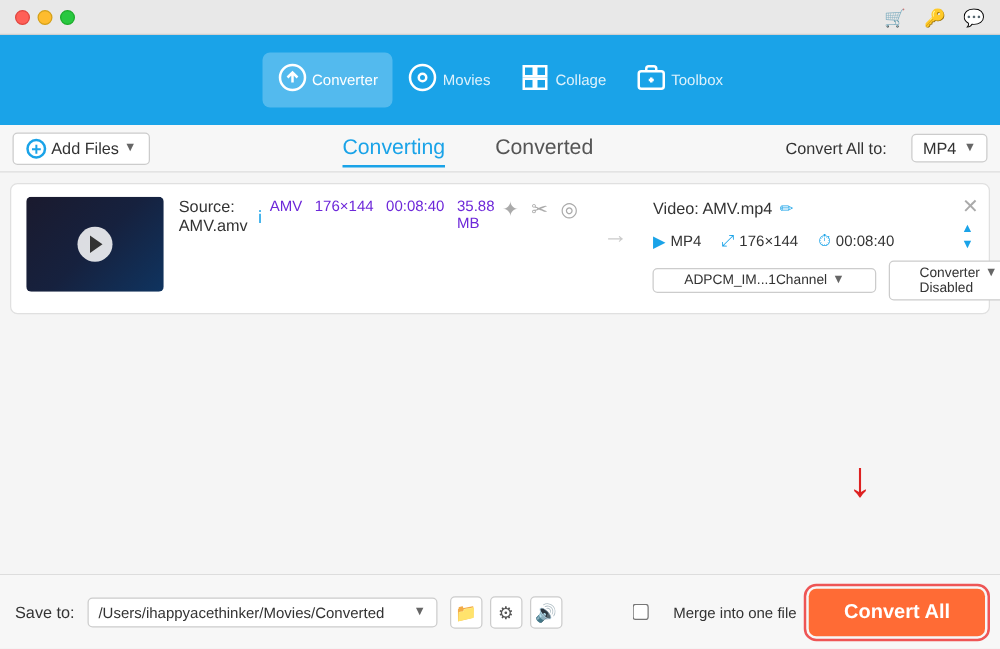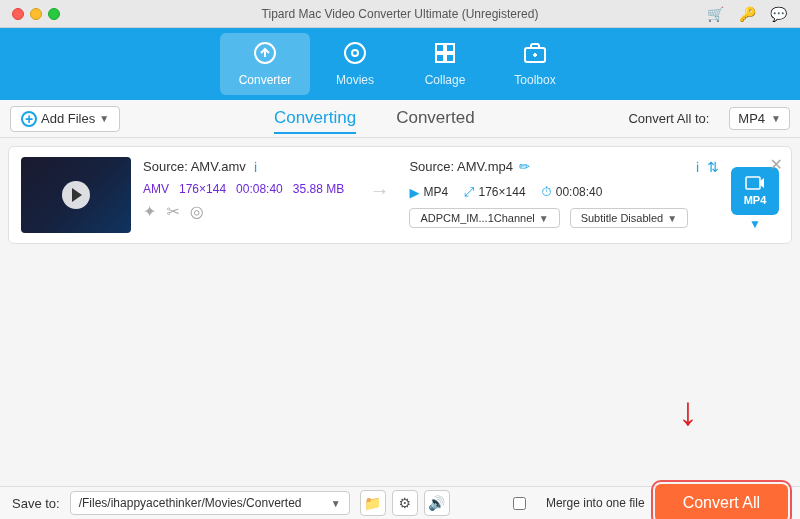--- a/index.html
+++ b/index.html
@@ -57,21 +57,21 @@
     .nav-bar {
       background: #1aa3e8;
       height: 72px;
       display: flex;
       align-items: center;
       justify-content: center;
       gap: 0;
     }
     .nav-item {
       display: flex;
-      flex-direction: column;
+      flex-direction: row;
       align-items: center;
       color: rgba(255,255,255,0.85);
       padding: 8px 12px;
       cursor: pointer;
       border-radius: 6px;
       gap: 4px;
       min-width: 90px;
     }
     .nav-item.active {
       background: rgba(255,255,255,0.25);
@@ -210,21 +210,21 @@
       height: 0;
       border-left: 10px solid #333;
       border-top: 7px solid transparent;
       border-bottom: 7px solid transparent;
       margin-left: 2px;
     }
 
     .file-info {
       flex: 1;
       display: flex;
-      flex-direction: column;
+      flex-direction: row;
       gap: 6px;
     }
     .file-info-top {
       display: flex;
       align-items: center;
       gap: 8px;
     }
     .source-label {
       font-size: 13px;
       color: #333;
@@ -309,26 +309,26 @@
     }
     .output-dropdowns {
       display: flex;
       align-items: center;
       gap: 10px;
     }
     .small-select {
       background: white;
       border: 1px solid #ccc;
       border-radius: 4px;
-      padding: 3px 10px;
+      padding: 3px 24px;
       font-size: 11px;
       color: #333;
       cursor: pointer;
       display: flex;
-      align-items: flex-end;
+      align-items: flex-start;
       gap: 4px;
     }
 
     
     .mp4-badge {
       width: 48px;
       height: 48px;
       background: #1aa3e8;
       border-radius: 6px;
       display: flex;
@@ -361,21 +361,21 @@
     }
     .up-arrow, .down-arrow {
       color: #1aa3e8;
       font-size: 10px;
       cursor: pointer;
     }
 
     
     .bottom-bar {
       background: #f7f7f7;
-      height: 33px;
+      height: 60px;
       border-top: 1px solid #ddd;
       display: flex;
       align-items: center;
       padding: 0 12px;
       gap: 10px;
     }
     .save-to-label {
       font-size: 13px;
       color: #333;
       white-space: nowrap;
@@ -423,42 +423,41 @@
     .merge-checkbox input {
       cursor: pointer;
     }
     .convert-all-btn {
       background: #ff6b35;
       color: white;
       border: none;
       border-radius: 6px;
       padding: 10px 28px;
       font-size: 16px;
-      font-weight: 400;
+      font-weight: 700;
       cursor: pointer;
       white-space: nowrap;
       outline: 2px solid #e55;
       outline-offset: 2px;
     }
 
     .chevron-down {
       font-size: 10px;
       color: #666;
     }
   </style>
 </head>
 <body>
 
 <div class="title-bar">
   <div class="traffic-lights">
     <div class="traffic-light red"></div>
     <div class="traffic-light yellow"></div>
     <div class="traffic-light green"></div>
   </div>
-  <span class="title-bar-title">Tipard Mac Video Converter Ultimate (Unregistered)</span>
   <div class="title-bar-icons">
     <span class="title-bar-icon">🛒</span>
     <span class="title-bar-icon">🔑</span>
     <span class="title-bar-icon">💬</span>
   </div>
 </div>
 
 <div class="nav-bar">
   <div class="nav-item active">
     <span class="nav-icon">
@@ -550,21 +549,21 @@
       </div>
     </div>
 
     <div class="arrow-section">
       <span class="arrow-right">→</span>
     </div>
 
     <div class="output-section">
       <div class="output-top">
         <div class="output-label">
-          <span>Source: AMV.mp4</span>
+          <span>Video: AMV.mp4</span>
           <span class="edit-icon">✏</span>
         </div>
         <div class="output-top-right">
           <span class="info-icon">ℹ</span>
           <span style="color:#1aa3e8; font-size:14px; cursor:pointer;">⇅</span>
         </div>
       </div>
       <div class="output-meta-row">
         <div class="meta-item">
           <span class="meta-icon">▶</span>
@@ -578,21 +577,21 @@
           <span class="meta-icon">⏱</span>
           <span>00:08:40</span>
         </div>
       </div>
       <div class="output-dropdowns">
         <div class="small-select">
           <span>ADPCM_IM...1Channel</span>
           <span class="chevron-down">▼</span>
         </div>
         <div class="small-select">
-          <span>Subtitle Disabled</span>
+          <span>Converter Disabled</span>
           <span class="chevron-down">▼</span>
         </div>
       </div>
     </div>
 
     <div style="display:flex; flex-direction:column; align-items:center; gap:2px; padding-top:10px;">
       <div class="mp4-badge">
         <svg width="20" height="16" viewBox="0 0 20 16" fill="none" style="margin-bottom:2px;">
           <rect x="1" y="1" width="14" height="12" rx="1" stroke="white" stroke-width="1.5" fill="none"></rect>
           <path d="M15 5l4-3v10l-4-3V5z" fill="white"></path>
@@ -610,21 +609,21 @@
   </div>
 </div>
 
 <div style="position:relative; height:0; overflow:visible;">
   <div style="position:absolute; bottom:55px; right:102px; z-index:100; color:#dd2222; font-size:40px; line-height:1; pointer-events:none;">↓</div>
 </div>
 
 <div class="bottom-bar">
   <span class="save-to-label">Save to:</span>
   <div class="save-path-select">
-    <span>/Files/ihappyacethinker/Movies/Converted</span>
+    <span>/Users/ihappyacethinker/Movies/Converted</span>
     <span class="chevron-down">▼</span>
   </div>
   <div class="bottom-icons">
     <div class="bottom-icon">📁</div>
     <div class="bottom-icon">⚙</div>
     <div class="bottom-icon">🔊</div>
   </div>
   <div class="merge-checkbox">
     <input type="checkbox" id="merge-cb" style="">
     <label for="merge-cb">Merge into one file</label>

